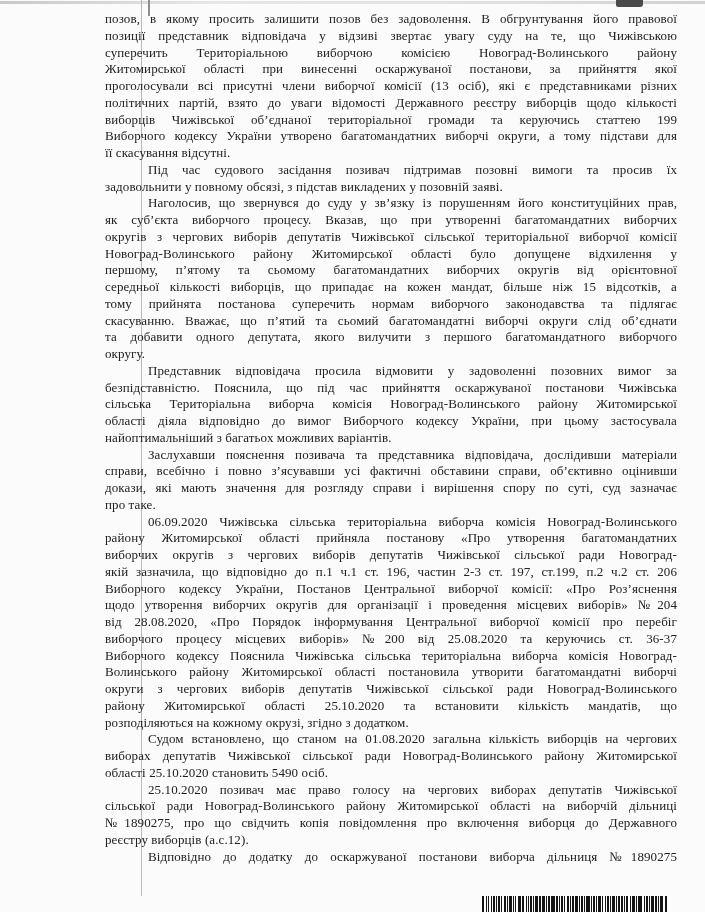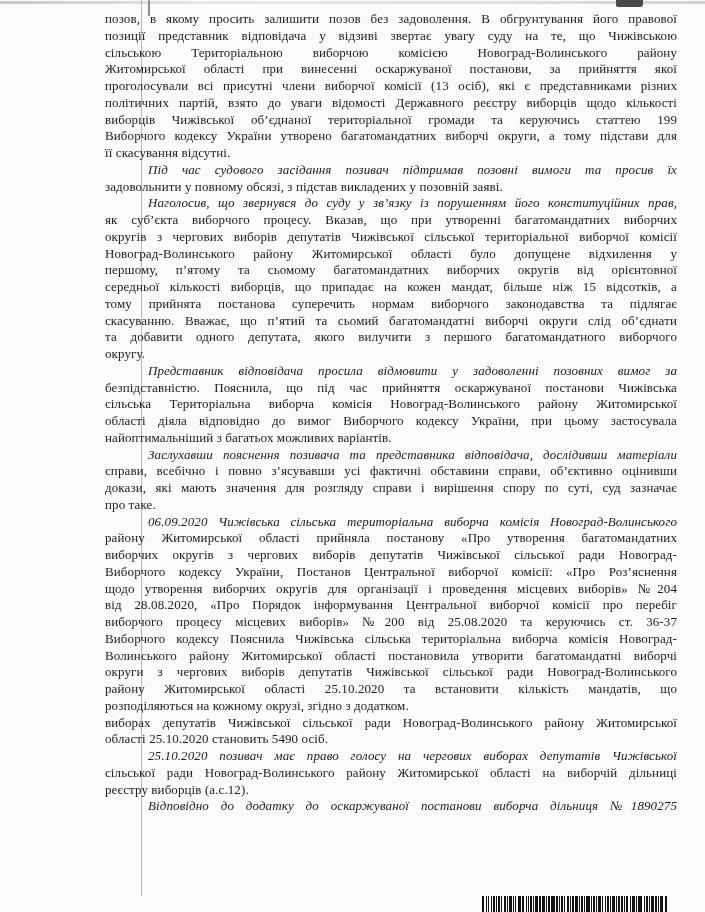--- a/index.html
+++ b/index.html
@@ -49,21 +49,21 @@
     line-height: 16.75px;
     letter-spacing: 0.1px;
   }
   .line {
     text-align: justify;
     text-align-last: justify;
     height: 16.75px;
     overflow: hidden;
     white-space: normal;
   }
-  .line.indent { padding-left: 43px; font-style: italic; }
+  .line.indent { padding-left: 43px; }
   .line.final { text-align-last: left; }
   .barcode {
     position: absolute;
     left: 482px; top: 896px;
     height: 16px;
     display: flex;
     align-items: stretch;
     overflow: hidden;
   }
   .barcode .bar { background: var(--bar, #141414); height: 100%; flex: 0 0 auto; }
@@ -74,21 +74,21 @@
 
 <div class="page">
   <div class="top-edge-line"></div>
   <div class="scan-artifact"></div>
   <div class="crease-line"></div>
   <div class="crease-top"></div>
 
   <div class="text-block">
       <div class="line">позов, в якому просить залишити позов без задоволення. В обгрунтування його правової</div>
       <div class="line">позиції представник відповідача у відзиві звертає увагу суду на те, що Чижівською</div>
-      <div class="line">сільською Територіальною виборчою комісією Новоград-Волинського району</div>
+      <div class="line">суперечить Територіальною виборчою комісією Новоград-Волинського району</div>
       <div class="line">Житомирської області при винесенні оскаржуваної постанови, за прийняття якої</div>
       <div class="line">проголосували всі присутні члени виборчої комісії (13 осіб), які є представниками різних</div>
       <div class="line">політичних партій, взято до уваги відомості Державного реєстру виборців щодо кількості</div>
       <div class="line">виборців Чижівської об’єднаної територіальної громади та керуючись статтею 199</div>
       <div class="line">Виборчого кодексу України утворено багатомандатних виборчі округи, а тому підстави для</div>
       <div class="line final">її скасування відсутні.</div>
       <div class="line indent">Під час судового засідання позивач підтримав позовні вимоги та просив їх</div>
       <div class="line final">задовольнити у повному обсязі, з підстав викладених у позовній заяві.</div>
       <div class="line indent">Наголосив, що звернувся до суду у зв’язку із порушенням його конституційних прав,</div>
       <div class="line">як суб’єкта виборчого процесу. Вказав, що при утворенні багатомандатних виборчих</div>
@@ -105,33 +105,36 @@
       <div class="line">сільська Територіальна виборча комісія Новоград-Волинського району Житомирської</div>
       <div class="line">області діяла відповідно до вимог Виборчого кодексу України, при цьому застосувала</div>
       <div class="line final">найоптимальніший з багатьох можливих варіантів.</div>
       <div class="line indent">Заслухавши пояснення позивача та представника відповідача, дослідивши матеріали</div>
       <div class="line">справи, всебічно і повно з’ясувавши усі фактичні обставини справи, об’єктивно оцінивши</div>
       <div class="line">докази, які мають значення для розгляду справи і вирішення спору по суті, суд зазначає</div>
       <div class="line final">про таке.</div>
       <div class="line indent">06.09.2020 Чижівська сільська територіальна виборча комісія Новоград-Волинського</div>
       <div class="line">району Житомирської області прийняла постанову «Про утворення багатомандатних</div>
       <div class="line">виборчих округів з чергових виборів депутатів Чижівської сільської ради Новоград-</div>
+      <div class="line">якій зазначила, що відповідно до п.1 ч.1 ст. 196, частин 2-3 ст. 197, ст.199, п.2 ч.2 ст. 206</div>
       <div class="line">Виборчого кодексу України, Постанов Центральної виборчої комісії: «Про Роз’яснення</div>
       <div class="line">щодо утворення виборчих округів для організації і проведення місцевих виборів» №204</div>
       <div class="line">від 28.08.2020, «Про Порядок інформування Центральної виборчої комісії про перебіг</div>
       <div class="line">виборчого процесу місцевих виборів» №200 від 25.08.2020 та керуючись ст. 36-37</div>
       <div class="line">Виборчого кодексу Пояснила Чижівська сільська територіальна виборча комісія Новоград-</div>
       <div class="line">Волинського району Житомирської області постановила утворити багатомандатні виборчі</div>
       <div class="line">округи з чергових виборів депутатів Чижівської сільської ради Новоград-Волинського</div>
       <div class="line">району Житомирської області 25.10.2020 та встановити кількість мандатів, що</div>
       <div class="line final">розподіляються на кожному окрузі, згідно з додатком.</div>
+      <div class="line indent">Судом встановлено, що станом на 01.08.2020 загальна кількість виборців на чергових</div>
       <div class="line">виборах депутатів Чижівської сільської ради Новоград-Волинського району Житомирської</div>
       <div class="line final">області 25.10.2020 становить 5490 осіб.</div>
       <div class="line indent">25.10.2020 позивач має право голосу на чергових виборах депутатів Чижівської</div>
       <div class="line">сільської ради Новоград-Волинського району Житомирської області на виборчій дільниці</div>
+      <div class="line">№1890275, про що свідчить копія повідомлення про включення виборця до Державного</div>
       <div class="line final">реєстру виборців (а.с.12).</div>
       <div class="line indent">Відповідно до додатку до оскаржуваної постанови виборча дільниця №1890275</div>
     </div>
 
   <div class="barcode">
       <div class="bar" style="width: 2px;"></div>
       <div class="gap" style="width: 2px;"></div>
       <div class="bar" style="width: 1px;"></div>
       <div class="gap" style="width: 1px;"></div>
       <div class="bar" style="width: 1px;"></div>

